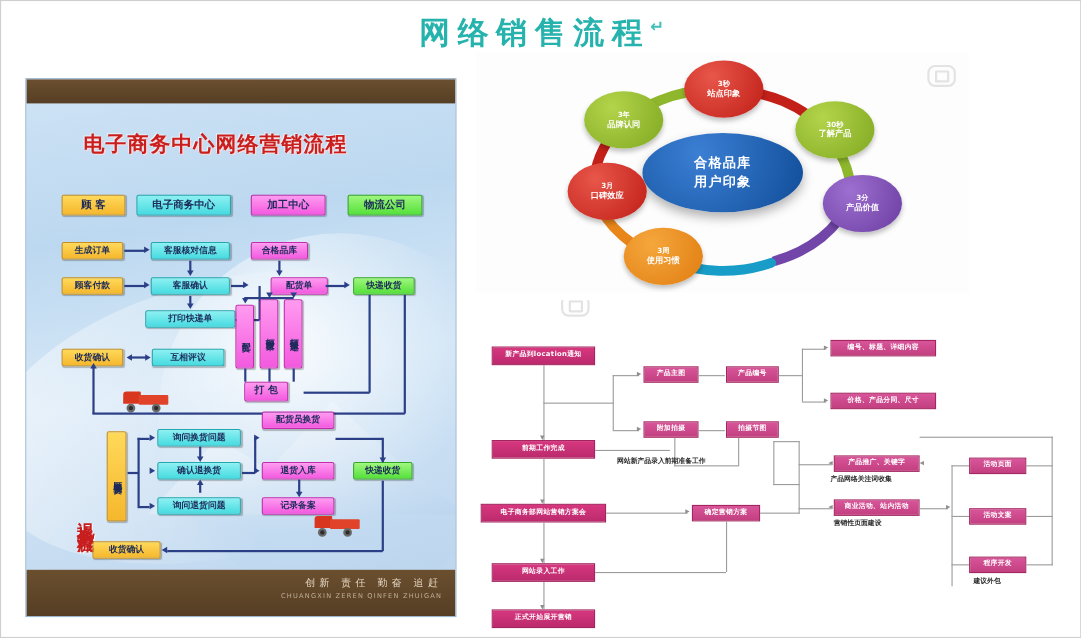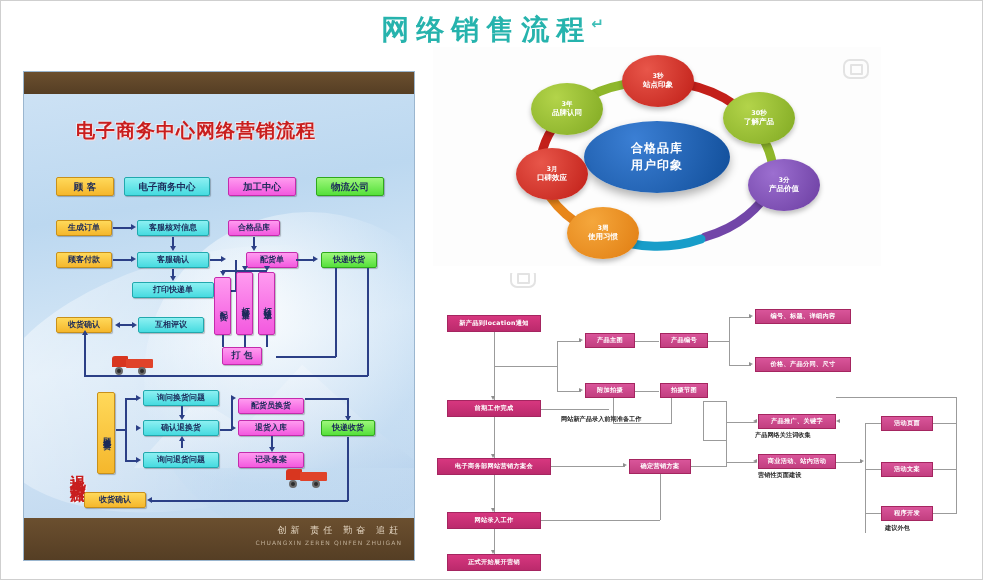--- a/index.html
+++ b/index.html
@@ -228,21 +228,21 @@
     <div class="ln h" style="left:101px;top:326px;width:11px;"></div>
     <div class="ln h" style="left:101px;top:388px;width:11px;"></div>
     <div class="arr r" style="left:112px;top:323px;"></div>
     <div class="arr r" style="left:112px;top:353px;"></div>
     <div class="arr r" style="left:112px;top:385px;"></div>
     <div class="ln v" style="left:157px;top:334px;height:10px;"></div>
     <div class="arr d" style="left:154.5px;top:343px;"></div>
     <div class="ln v" style="left:157px;top:366px;height:10px;"></div>
     <div class="arr u" style="left:154.5px;top:364px;"></div>
 
-    <div class="chip c-pink" style="left:214px;top:326px;width:66px;height:16px;">配货员换货</div>
+    <div class="chip c-pink" style="left:214px;top:302px;width:66px;height:16px;">配货员换货</div>
     <div class="chip c-pink" style="left:214px;top:348px;width:66px;height:16px;">退货入库</div>
     <div class="chip c-pink" style="left:214px;top:380px;width:66px;height:16px;">记录备案</div>
     <div class="ln h" style="left:196px;top:357px;width:12px;"></div>
     <div class="ln v" style="left:207px;top:326px;height:32px;"></div>
     <div class="ln h" style="left:207px;top:326px;width:0px;"></div>
     <div class="arr r" style="left:207px;top:323px;"></div>
     <div class="arr r" style="left:207px;top:353px;"></div>
     <div class="ln v" style="left:247px;top:364px;height:12px;"></div>
     <div class="arr d" style="left:244.5px;top:375px;"></div>
 

